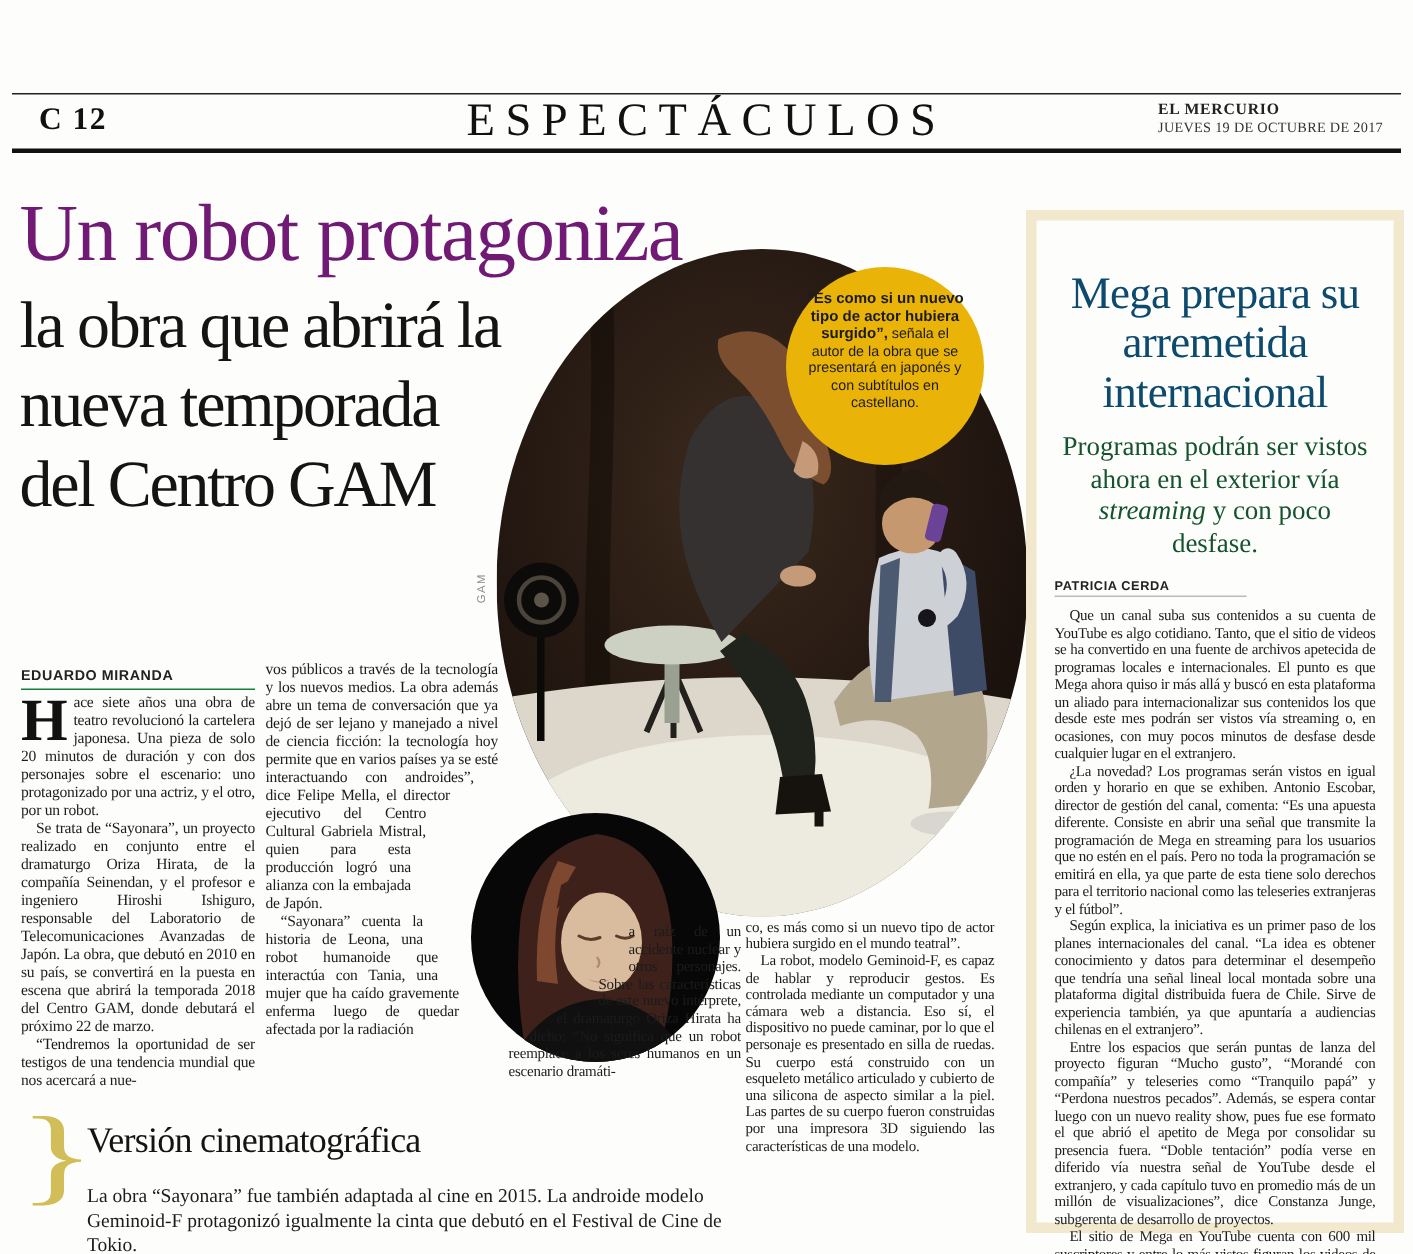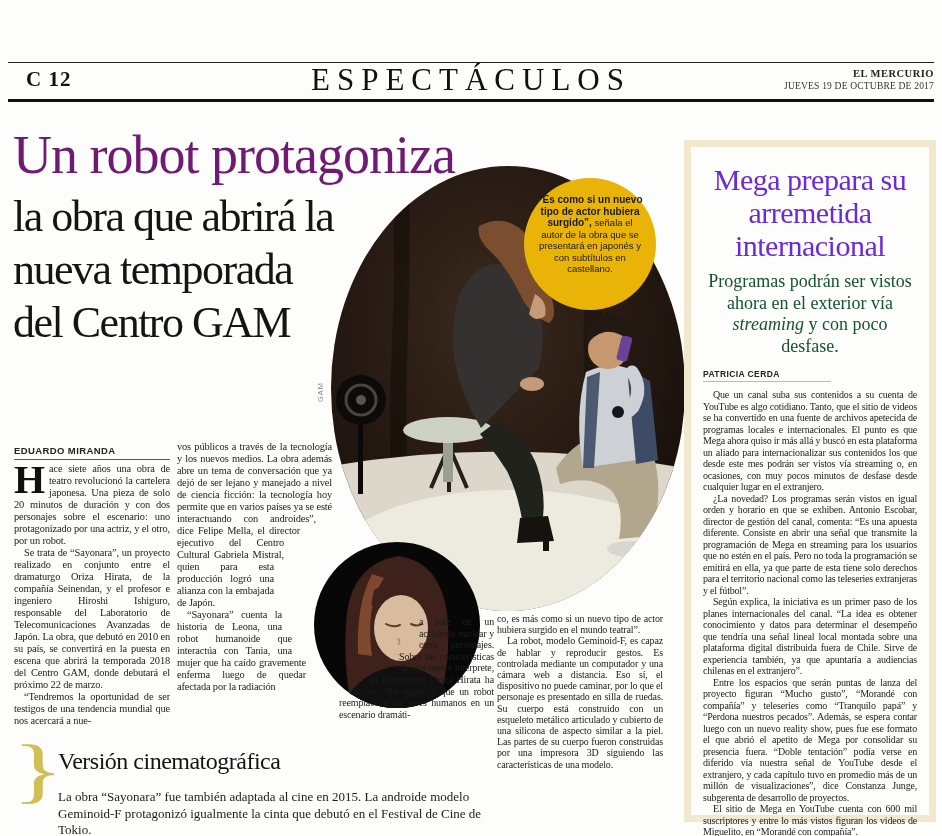--- a/index.html
+++ b/index.html
@@ -4,21 +4,21 @@
 <style>
   html,body{margin:0;padding:0;background:#ffffff;}
   #page{position:relative;width:942px;height:836px;background:#fdfdfb;
         font-family:"Liberation Serif",serif;color:#1a1a1a;overflow:hidden;}
 
   
   .rule-top{position:absolute;left:8px;right:8px;top:62px;height:1px;background:#222;}
   .rule-thick{position:absolute;left:8px;right:8px;top:99px;height:3px;background:#111;}
   .page-label{position:absolute;left:26px;top:67px;font-size:21px;font-weight:bold;letter-spacing:1px;color:#111;}
   .section-title{position:absolute;left:0;right:0;top:62px;text-align:center;font-size:31px;letter-spacing:7px;color:#111;}
-  .masthead{position:absolute;right:8px;top:68px;text-align:right;line-height:12px;color:#222;}
+  .masthead{position:absolute;right:20px;top:68px;text-align:left;line-height:12px;color:#222;}
   .masthead .m-name{font-size:10.5px;font-weight:bold;letter-spacing:.5px;}
   .masthead .m-date{font-size:9.5px;color:#333;letter-spacing:.2px;}
 
   
   .hl-gray{position:absolute;left:13px;top:124px;font-size:54px;letter-spacing:-1px;color:#701a75;white-space:nowrap;z-index:5;}
   .hl-black{position:absolute;left:13px;top:190px;font-size:44px;line-height:53px;letter-spacing:-1.5px;color:#141414;z-index:5;}
 
   .lede{position:absolute;left:14px;top:352px;width:322px;font-size:20px;line-height:23.5px;color:#222;z-index:5;}
   .byline-main{position:absolute;left:14px;top:445px;width:156px;font-family:"Liberation Sans",sans-serif;
                font-size:9.5px;font-weight:bold;letter-spacing:.4px;color:#222;border-bottom:1px solid #15803d;padding-bottom:3px;z-index:5;}
@@ -50,21 +50,21 @@
 
   
   .brace{position:absolute;left:12px;top:740px;font-size:72px;line-height:60px;color:#d2be58;
          transform:scaleX(1.5);transform-origin:left center;z-index:5;}
   .film-title{position:absolute;left:58px;top:748px;font-size:24px;letter-spacing:-0.5px;color:#141414;z-index:5;}
   .film-body{position:absolute;left:58px;top:789px;width:436px;font-size:13px;line-height:16.5px;color:#1c1c1c;z-index:5;}
 
   
   .sidebar{position:absolute;left:684px;top:140px;width:252px;height:682px;box-sizing:border-box;
            border:7px solid #f1e8cd;background:#fdfdfb;padding:10px 12px 6px 12px;z-index:5;}
-  .sb-headline{text-align:center;font-size:30px;line-height:33px;letter-spacing:-0.5px;color:#6d28d9;margin-top:6px;}
+  .sb-headline{text-align:center;font-size:30px;line-height:33px;letter-spacing:-0.5px;color:#0c4a6e;margin-top:22px;}
   .sb-deck{text-align:center;font-size:18px;line-height:21.5px;color:#14532d;margin-top:9px;}
   .sb-byline{font-family:"Liberation Sans",sans-serif;font-size:8.5px;font-weight:bold;letter-spacing:.4px;
              color:#222;margin-top:12px;border-bottom:1px solid #bbb;padding-bottom:2px;width:60%;}
   .sb-body{margin-top:7px;text-align:justify;font-size:10px;line-height:11.5px;letter-spacing:-0.2px;
            color:#1c1c1c;max-height:470px;overflow:hidden;}
   .sb-body p{margin:0;text-indent:10px;}
 </style>
 </head>
 <body>
 

